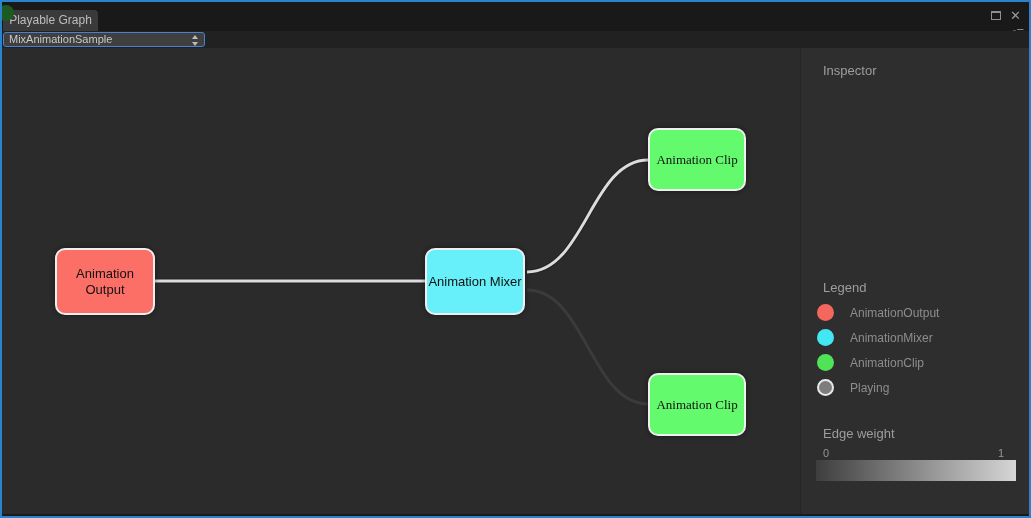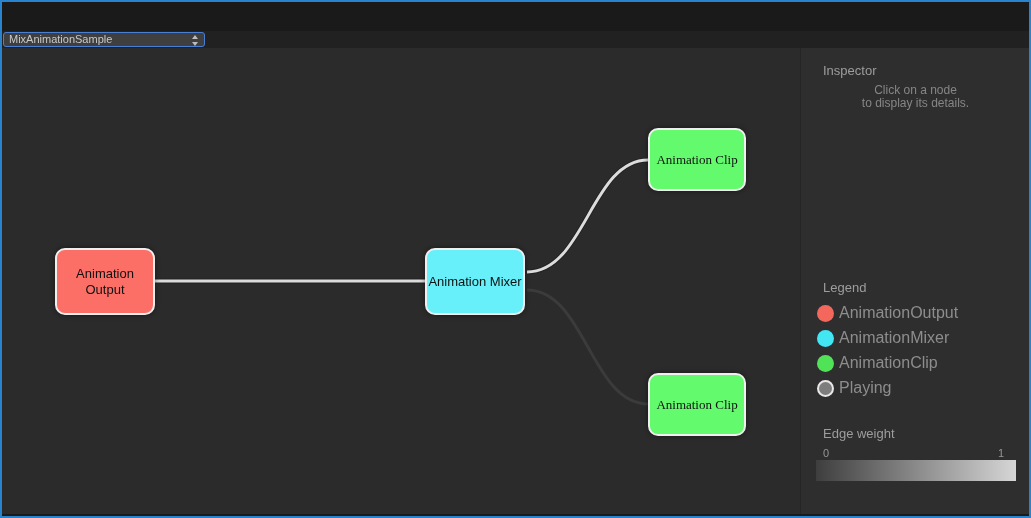--- a/index.html
+++ b/index.html
@@ -58,38 +58,47 @@
   .n-mixer  { left:423px; top:200px; width:100px; height:67px; }
   .n-clip1  { left:646px; top:80px;  width:98px;  height:63px; }
   .n-clip2  { left:646px; top:325px; width:98px;  height:63px; }
 
   
   .sb-header { color:#9d9d9d; font-size:13px; font-weight:normal; }
   .insp-title { position:absolute; left:22px; top:15px; }
   .insp-hint { position:absolute; left:0; top:36px; width:229px; text-align:center;
                color:#868686; font-size:12px; line-height:13px; }
   .legend-title { position:absolute; left:22px; top:232px; }
-  .legend-item { position:absolute; left:16px; display:flex; align-items:center; gap:5px;
-                 color:#8d8d8d; font-size:16px; }
+  .legend-item { position:absolute; left:16px; display:flex; align-items:center; gap:16px;
+                 color:#8d8d8d; font-size:12px; }
   .swatch { width:17px; height:17px; border-radius:50%; flex:0 0 auto; }
   .sw-red    { background:#f3675d; }
   .sw-cyan   { background:#43e7f4; }
   .sw-green  { background:#50e357; }
   .sw-play   { background:#7d7d7d; border:2.5px solid #e8e8e8; }
   .ew-title { position:absolute; left:22px; top:378px; }
   .ew-min { position:absolute; left:22px; top:399px; color:#969696; font-size:11px; }
   .ew-max { position:absolute; right:25px; top:399px; color:#969696; font-size:11px; }
   .ew-bar { position:absolute; left:15px; top:412px; width:200px; height:21px;
             background:linear-gradient(to right, #3e3e3e, #d6d6d6); }
 </style>
 </head>
 <body>
 
 <div class="window">
 
+  <div class="titlebar">
+    <div class="tab">Playable Graph</div>
+    <div class="win-dot"></div>
+    <div class="win-btns">
+      <div class="btn-max"></div>
+      <div class="btn-close">✕</div>
+    </div>
+    <div class="pane-menu"><span class="tri">▼</span><span class="bars">≡</span></div>
+  </div>
 
   <div class="toolbar">
     <div class="dropdown">
       <span>MixAnimationSample</span>
       <span class="dd-arrows">
         <span class="up"></span>
           <span class="down"></span>
       </span>
     </div>
   </div>
@@ -116,24 +125,20 @@
       <span>Animation Clip</span>
     </div>
     <div class="node node-green n-clip2">
       <span>Animation Clip</span>
     </div>
   </div>
 
   <div class="sidebar">
 
     <div class="sb-header insp-title">Inspector</div>
-    <div class="insp-hint">
-      <span>Click on a node</span><br>
-      <span>to display its details.</span>
-    </div>
 
     <div class="sb-header legend-title">Legend</div>
 
     <div class="legend-item" style="top:256px">
       <span class="swatch sw-red"></span>
       <span>AnimationOutput</span>
     </div>
     <div class="legend-item" style="top:281px">
       <span class="swatch sw-cyan"></span>
       <span>AnimationMixer</span>

